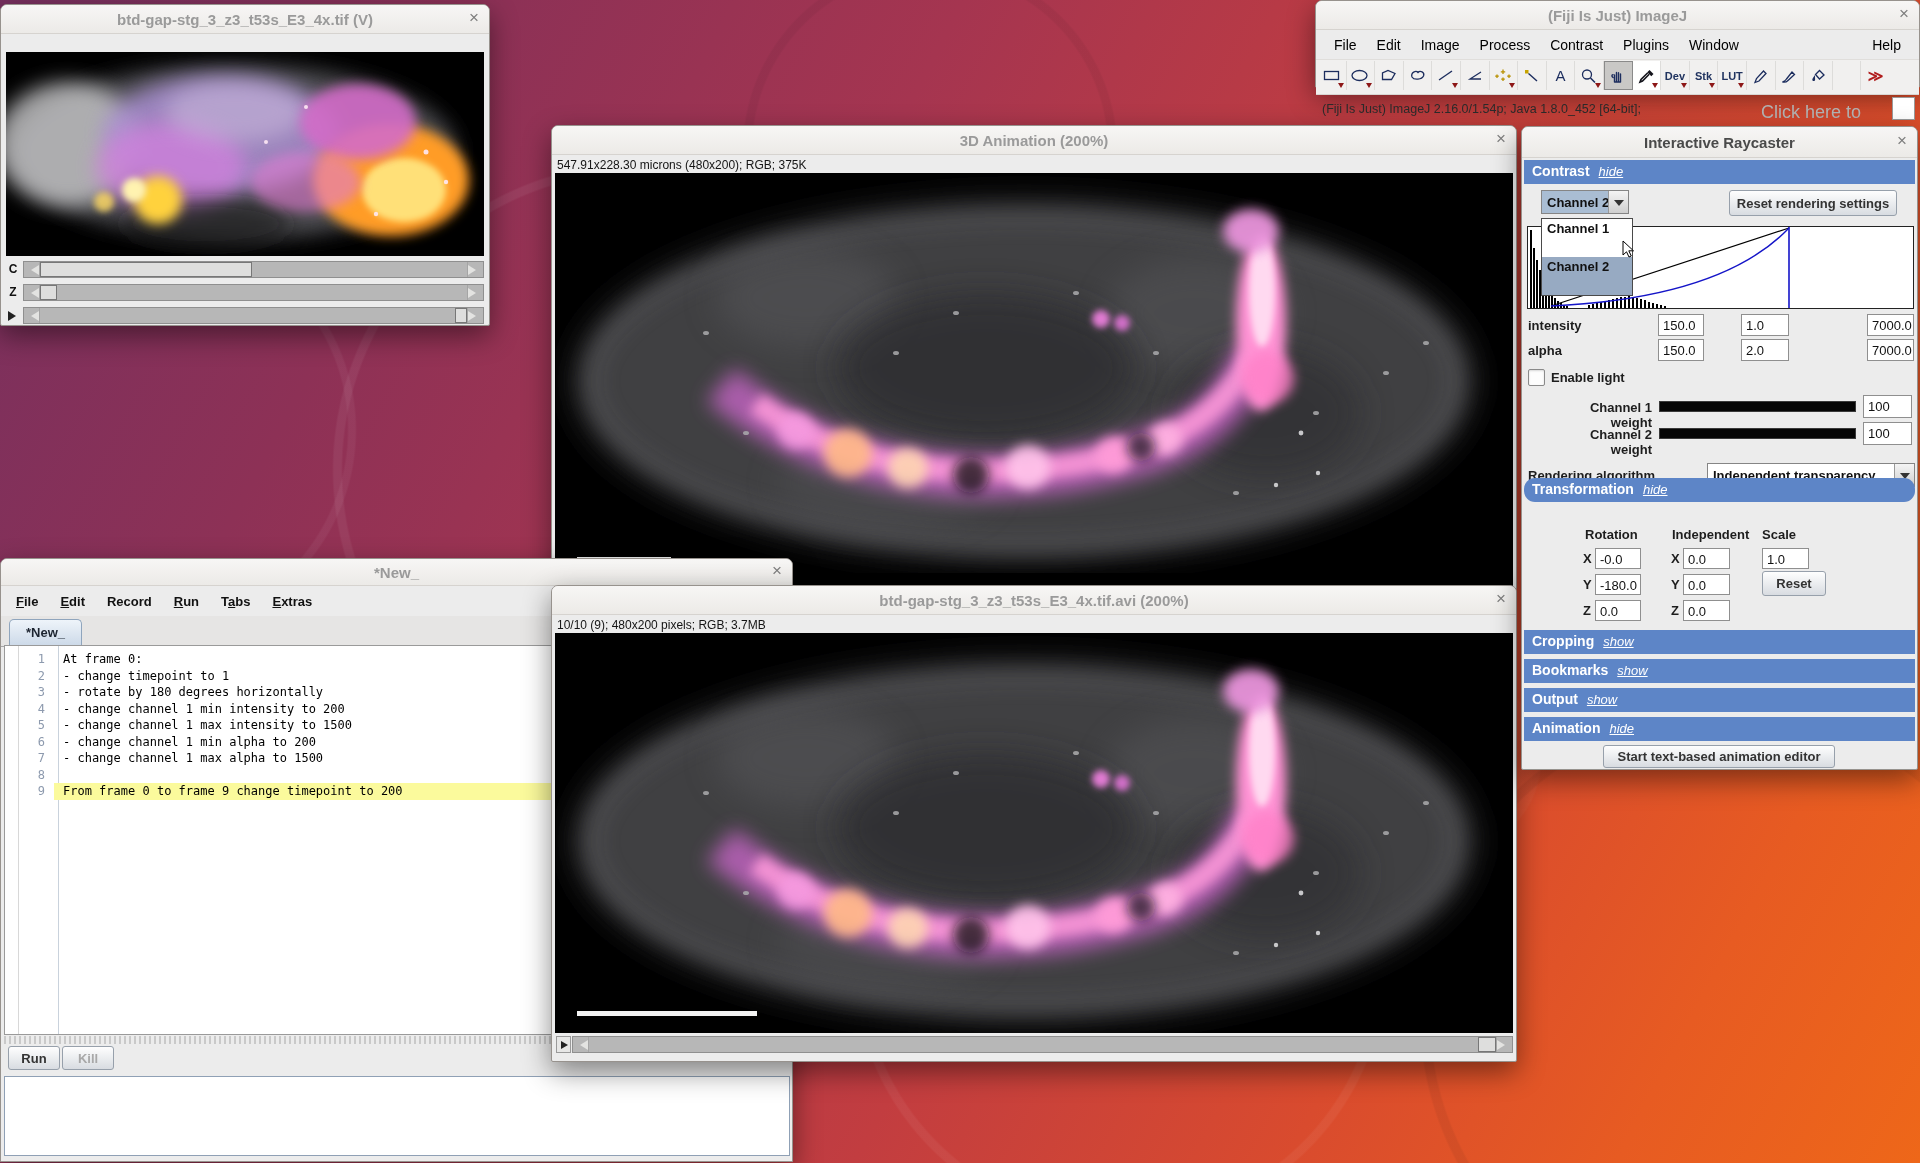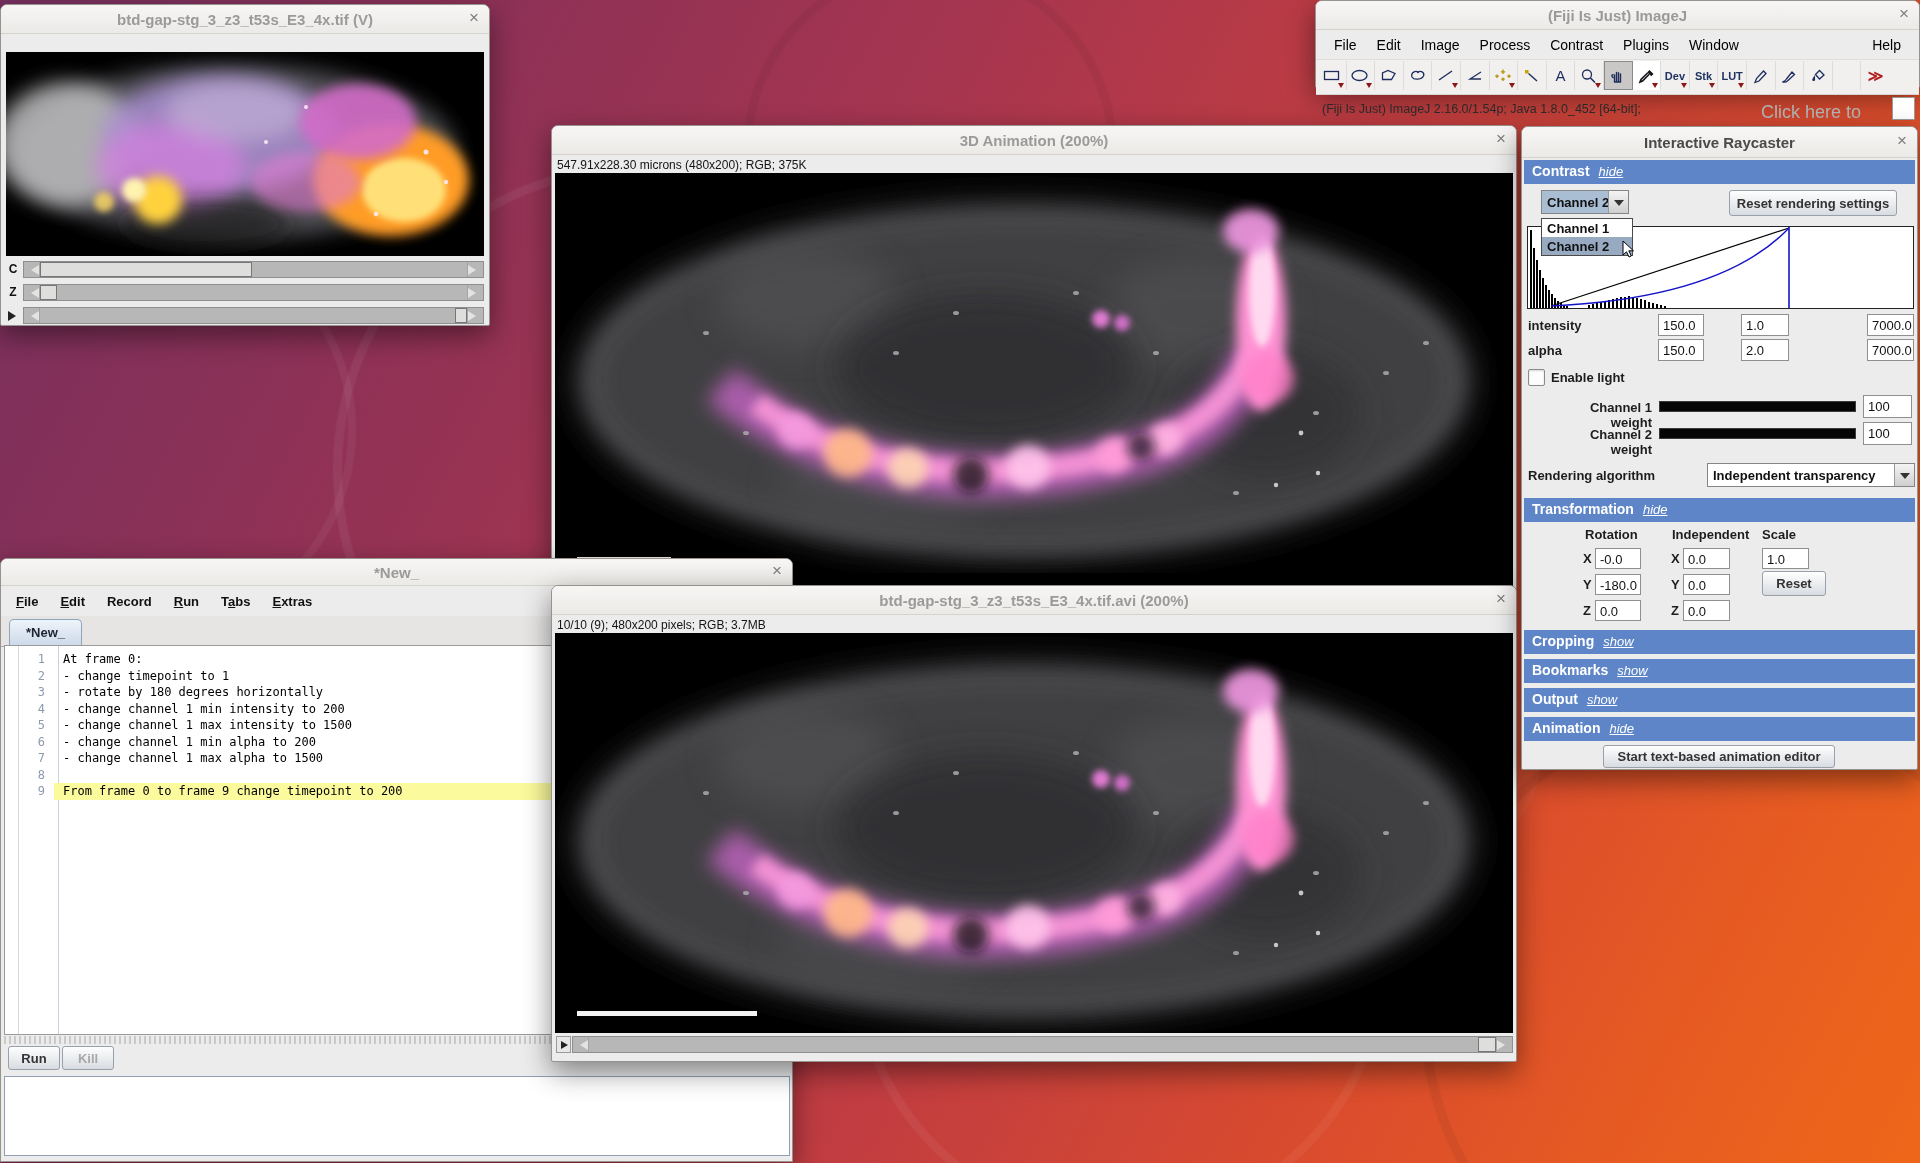--- a/index.html
+++ b/index.html
@@ -56,21 +56,21 @@
   .sect .lnk{font-weight:normal;font-style:italic;text-decoration:underline;font-size:13px;margin-left:9px;}
   .fld{position:absolute;background:#fff;border:1px solid #8f8f8f;font-size:13px;color:#111;padding:3px 0 0 4px;box-sizing:border-box;height:22px;overflow:hidden;}
   .rlab{position:absolute;font-size:13px;font-weight:bold;color:#1d1d1d;}
   .btn{position:absolute;background:linear-gradient(#fefefe,#d8dce1);border:1px solid #97a0ab;border-radius:3px;font-weight:bold;font-size:13px;color:#333;display:flex;align-items:center;justify-content:center;box-sizing:border-box;}
   .combo{position:absolute;display:flex;border:1px solid #858585;background:#fff;box-sizing:border-box;height:24px;}
   .combo .txt{flex:1;font-size:13px;font-weight:bold;color:#111;padding:4px 4px 0 5px;white-space:nowrap;overflow:hidden;}
   .combo .arr{width:19px;background:linear-gradient(#f4f4f4,#cfcfcf);border-left:1px solid #9a9a9a;position:relative;}
   .combo .arr i{position:absolute;left:4.5px;top:9px;width:0;height:0;border-left:5px solid transparent;border-right:5px solid transparent;border-top:6px solid #333;}
   .combo.sel .txt{background:#a9bdd3;}
   .popup{position:absolute;background:#fff;border:1px solid #4a4a4a;z-index:30;}
-  .popup .item{height:18px;font-size:13px;font-weight:bold;color:#111;padding:2px 0 14px 5px;box-sizing:border-box;}
+  .popup .item{height:38px;font-size:13px;font-weight:bold;color:#111;padding:2px 0 14px 5px;box-sizing:border-box;}
   .popup .item.sel{background:#97aac2;}
   .weightbar{position:absolute;height:11px;background:#050505;border:1px solid #3a3a3a;box-sizing:border-box;}
   .chk{position:absolute;width:15px;height:15px;background:#fdfdfd;border:1px solid #8a8a8a;border-radius:2px;box-shadow:inset 0 1px 2px rgba(0,0,0,.15);}
   .axis{position:absolute;font-size:13px;font-weight:bold;color:#1d1d1d;}
   
   .edmenu{display:flex;height:30px;align-items:center;padding:0 4px;font-size:13px;font-weight:bold;color:#111;}
   .edmenu .mi{padding:5px 11px;}
   .edmenu .mn-key{text-decoration:underline;}
   .tabbar{height:30px;border-bottom:1px solid #a9a9a9;position:relative;background:#e6e5e4;}
   .tab{position:absolute;left:8px;bottom:0;padding:5px 16px 6px;background:linear-gradient(#eef4fa,#ccd9e8);border:1px solid #8fa5bd;border-bottom:none;border-radius:5px 5px 0 0;font-size:13px;font-weight:bold;color:#1c2430;}
@@ -511,21 +511,21 @@
     <div class="fld" style="left:341px;top:295px;width:49px;height:23px;">100</div>
 
     <span class="rlab" style="left:6px;top:341px;">Rendering algorithm</span>
     <div class="combo" style="left:185px;top:336px;width:208px;">
       <span class="txt">Independent transparency</span>
       <span class="arr">
           <i></i>
         </span>
     </div>
 
-    <div class="sect" style="top:371px;">
+    <div class="sect" style="top:351px;border-radius:11px;">
       <span>Transformation</span><span class="lnk">hide</span>
     </div>
 
     <span class="rlab" style="left:63px;top:400px;">Rotation</span>
     <span class="rlab" style="left:150px;top:400px;">Independent</span>
     <span class="rlab" style="left:240px;top:400px;">Scale</span>
 
     <span class="axis" style="left:61px;top:424px;">X</span>
     <div class="fld" style="left:73px;top:421px;width:46px;height:21px;">-0.0</div>
     <span class="axis" style="left:149px;top:424px;">X</span>

